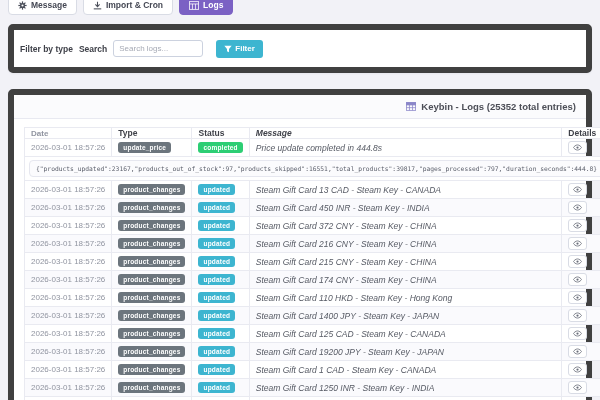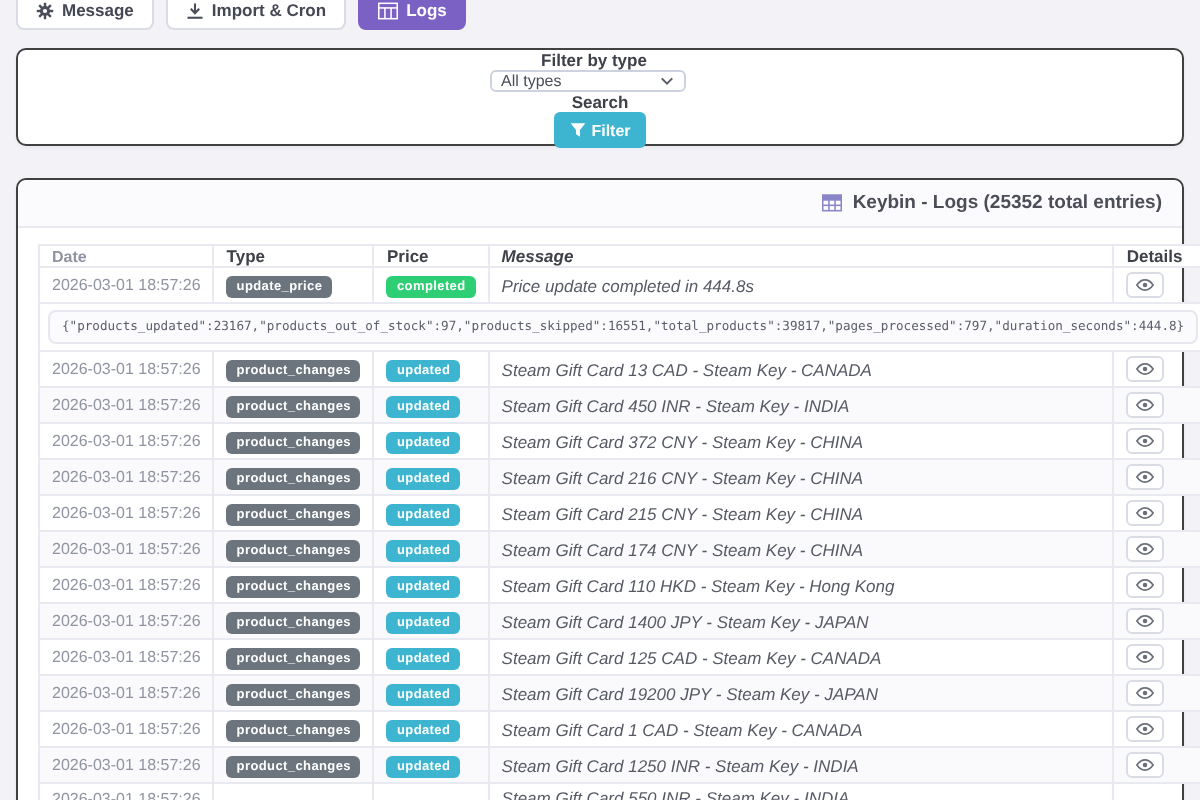--- a/index.html
+++ b/index.html
@@ -14,22 +14,22 @@
   .tb-btn {
     display:inline-flex; align-items:center; gap:4px;
     background:#fff; border:1px solid #d9dce5; border-radius:4px;
     padding:4px 9px; font-size:8.5px; font-weight:bold; color:#454854;
     font-family:inherit; cursor:pointer;
   }
   .tb-btn.active { background:var(--purple,#7b61c4); border-color:var(--purple,#7b61c4); color:#fff; }
   .tb-btn svg { flex:0 0 auto; }
 
   .card {
-    background:#fff; border:1px solid #404040; border-radius:5px;
-    margin:0 8px; box-shadow:0 1px 2px rgba(30,30,60,.05);flex-direction:column;
+    background:#fff; border:6px solid #404040; border-radius:5px;
+    margin:0 8px; box-shadow:0 1px 2px rgba(30,30,60,.05);
   }
   
   .filter-card { margin-top:9px; height:49px; display:flex; align-items:center; padding:0 6px; }
   .fb-label { font-size:8.5px; font-weight:bold; color:#3f4149; margin-right:6px; }
   .select {
     width:98px; height:17px; border:1px solid #ccd2df; border-radius:3px; background:#fff;
     display:flex; align-items:center; justify-content:space-between; padding:0 5px;
     font-size:8px; color:#4a4e59; margin-right:13px; cursor:pointer;
   }
   .search-input {
@@ -111,27 +111,22 @@
         <line x1="0.5" y1="3.5" x2="12.5" y2="3.5"></line>
         <line x1="4.5" y1="3.5" x2="4.5" y2="10.5"></line>
         <line x1="8.5" y1="3.5" x2="8.5" y2="10.5"></line>
       </svg>
     <span>Logs</span>
   </button>
 </div>
 
 <div class="card filter-card">
   <span class="fb-label">Filter by type</span>
-  <div class="select">
-    <span>All types</span>
-    <svg width="7" height="5" viewBox="0 0 8 5">
-        <path d="M1 1l3 3 3-3" fill="none" stroke="#5a5e6a" stroke-width="1.2"></path>
-      </svg>
-  </div>
   <span class="fb-label" style="margin-right:0;text-align:right;">Search</span>
+  <input class="search-input" type="text" placeholder="Search logs..." style="">
   <button class="btn-filter">
     <svg width="8" height="8" viewBox="0 0 12 12">
         <path d="M0.5 1h11L7.5 6v5l-3-1.8V6z" fill="#fff"></path>
       </svg>
     <span>Filter</span>
   </button>
 </div>
 
 <div class="card main-card">
   <div class="card-header">
@@ -143,21 +138,21 @@
         <line x1="0.5" y1="7" x2="12.5" y2="7"></line>
       </svg>
     <span class="panel-title">Keybin - Logs (25352 total entries)</span>
   </div>
   <div class="table-wrap">
     <table>
       <thead>
         <tr>
           <th class="c-date">Date</th>
           <th class="c-type">Type</th>
-          <th class="c-status">Price</th>
+          <th class="c-status">Status</th>
           <th class="c-msg">Message</th>
           <th class="c-det">Details</th>
         </tr>
       </thead>
       <tbody id="log-rows">
           <tr>
             <td class="c-date">2026-03-01 18:57:26</td>
             <td class="c-type"><span class="badge b-type">update_price</span></td>
             <td class="c-status"><span class="badge b-completed">completed</span></td>
             <td class="c-msg">Price update completed in 444.8s</td>

